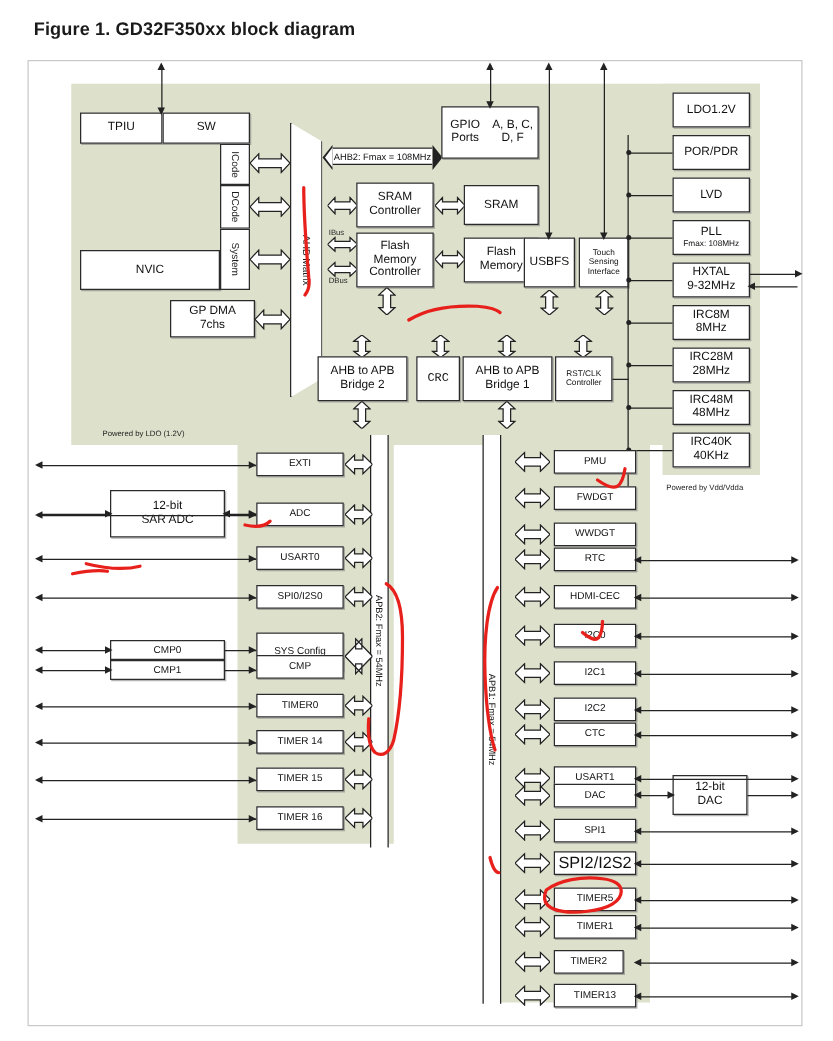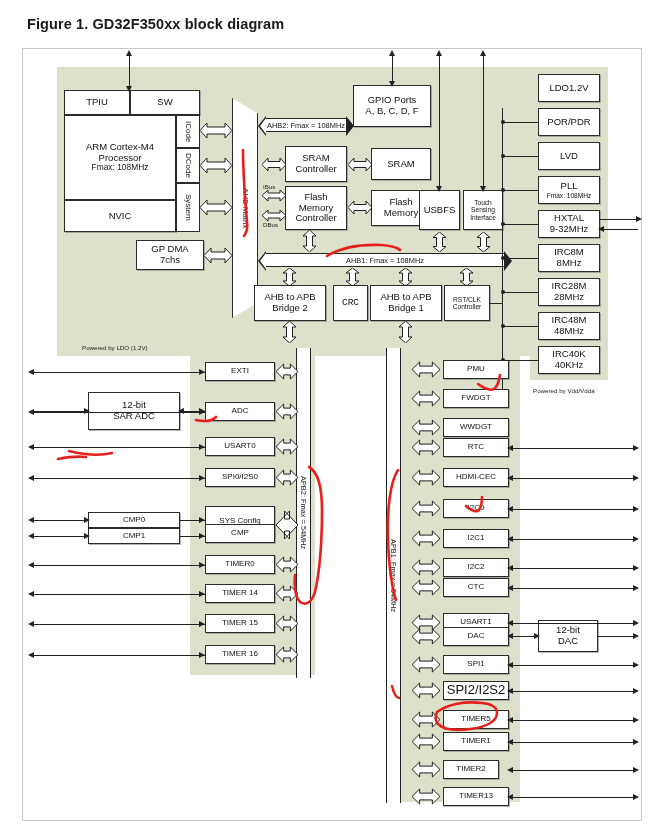--- a/index.html
+++ b/index.html
@@ -83,25 +83,20 @@
   <div class="domain" style="left:530px;top:67px;width:78px;height:313px;"></div>
   <div class="domain" style="left:190px;top:356px;width:125px;height:319px;"></div>
   <div class="domain" style="left:395px;top:356px;width:125px;height:446px;"></div>
 
   <div class="blk" style="left:64px;top:90px;width:66px;height:25px;">
     <span>TPIU</span>
   </div>
   <div class="blk" style="left:130px;top:90px;width:70px;height:25px;">
     <span>SW</span>
   </div>
-  <div class="blk" style="left:64px;top:115px;width:112px;height:85px;flex-direction:column;">
-    <span>ARM Cortex-M4</span>
-    <span>Processor</span>
-    <span style="font-size:8.4px;">Fmax: 108MHz</span>
-  </div>
   <div class="blk" style="left:64px;top:200px;width:112px;height:32px;">
     <span>NVIC</span>
   </div>
   <div class="vblk" style="left:176px;top:115px;width:24px;height:33px;">
     <span>ICode</span>
   </div>
   <div class="vblk" style="left:176px;top:148px;width:24px;height:35px;">
     <span>DCode</span>
   </div>
   <div class="vblk" style="left:176px;top:183px;width:24px;height:49px;">
@@ -138,21 +133,21 @@
         <path d="M0 8.5 L7 1 L7 5 L21 5 L21 1 L28 8.5 L21 16 L21 12 L7 12 L7 16 Z" fill="#fff" stroke="#222" stroke-width="1"></path>
       </svg>
   </div>
 
   <div class="busH" style="left:266px;top:118px;width:80px;">
     <span class="inb"></span>
       <span class="ina"></span>
     <span class="cap">AHB2: Fmax = 108MHz</span>
   </div>
 
-  <div class="blk" style="left:353px;top:85px;width:78px;height:42px;flex-direction:column;">
+  <div class="blk" style="left:353px;top:85px;width:78px;height:42px;flex-direction:row;">
     <span>GPIO Ports</span>
     <span>A, B, C, D, F</span>
   </div>
 
   <div class="dbl" style="left:262px;top:157px;">
     <svg width="24" height="15" viewBox="0 0 24 15">
         <path d="M0 7.5 L6 1 L6 4.5 L18 4.5 L18 1 L24 7.5 L18 14 L18 10.5 L6 10.5 L6 14 Z" fill="#fff" stroke="#222" stroke-width="1"></path>
       </svg>
   </div>
   <div class="blk" style="left:285px;top:146px;width:62px;height:36px;flex-direction:column;">
@@ -214,25 +209,20 @@
     <svg width="15" height="20" viewBox="0 0 15 20">
         <path d="M7.5 0 L14 5.5 L10.5 5.5 L10.5 14.5 L14 14.5 L7.5 20 L1 14.5 L4.5 14.5 L4.5 5.5 L1 5.5 Z" fill="#fff" stroke="#222" stroke-width="1"></path>
       </svg>
   </div>
   <div class="dbl" style="left:476px;top:232px;">
     <svg width="15" height="20" viewBox="0 0 15 20">
         <path d="M7.5 0 L14 5.5 L10.5 5.5 L10.5 14.5 L14 14.5 L7.5 20 L1 14.5 L4.5 14.5 L4.5 5.5 L1 5.5 Z" fill="#fff" stroke="#222" stroke-width="1"></path>
       </svg>
   </div>
 
-  <div class="busH" style="left:266px;top:253px;width:238px;">
-    <span class="inb"></span>
-      <span class="ina"></span>
-    <span class="cap">AHB1: Fmax = 108MHz</span>
-  </div>
 
   <div class="dbl" style="left:282px;top:268px;">
     <svg width="15" height="18" viewBox="0 0 15 18">
         <path d="M7.5 0 L14 5 L10.5 5 L10.5 13 L14 13 L7.5 18 L1 13 L4.5 13 L4.5 5 L1 5 Z" fill="#fff" stroke="#222" stroke-width="1"></path>
       </svg>
   </div>
   <div class="dbl" style="left:345px;top:268px;">
     <svg width="15" height="18" viewBox="0 0 15 18">
         <path d="M7.5 0 L14 5 L10.5 5 L10.5 13 L14 13 L7.5 18 L1 13 L4.5 13 L4.5 5 L1 5 Z" fill="#fff" stroke="#222" stroke-width="1"></path>
       </svg>

